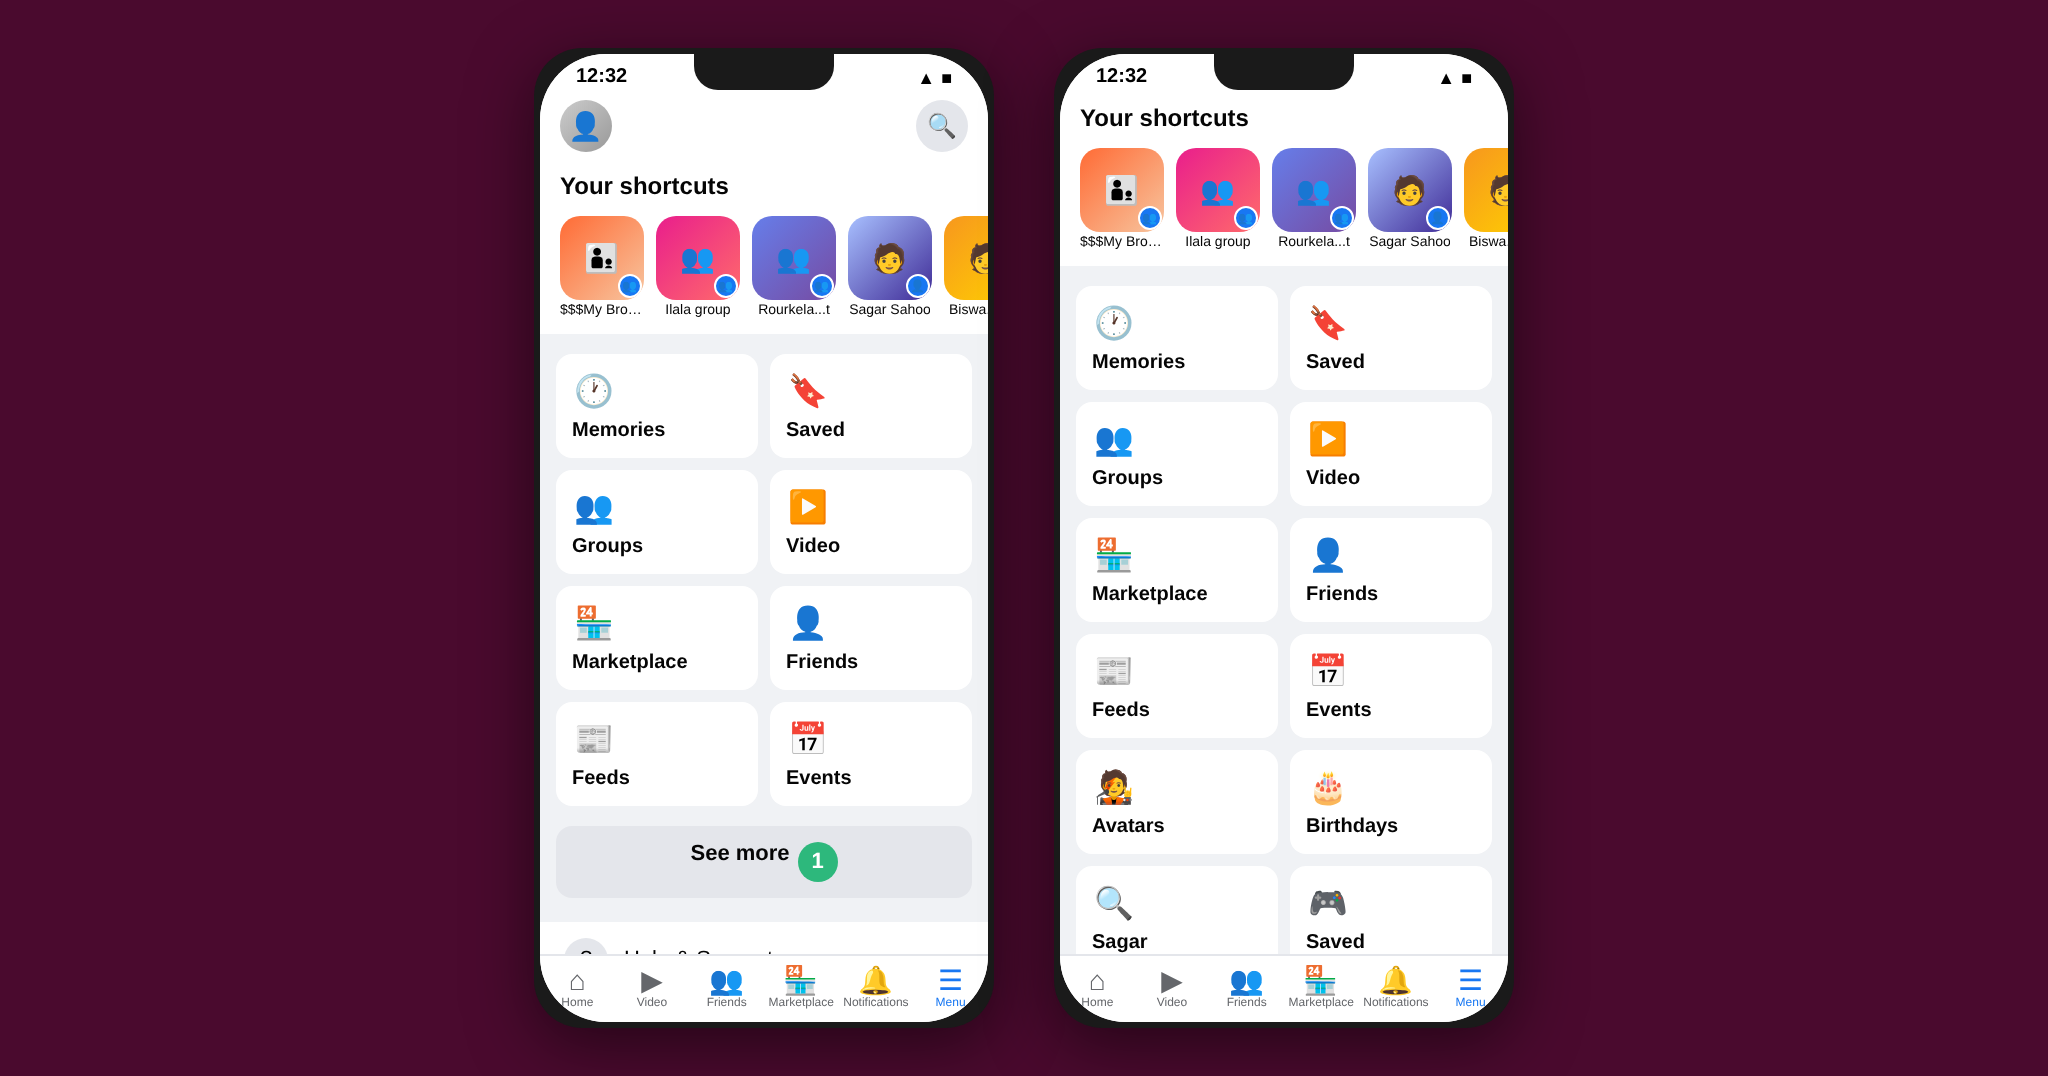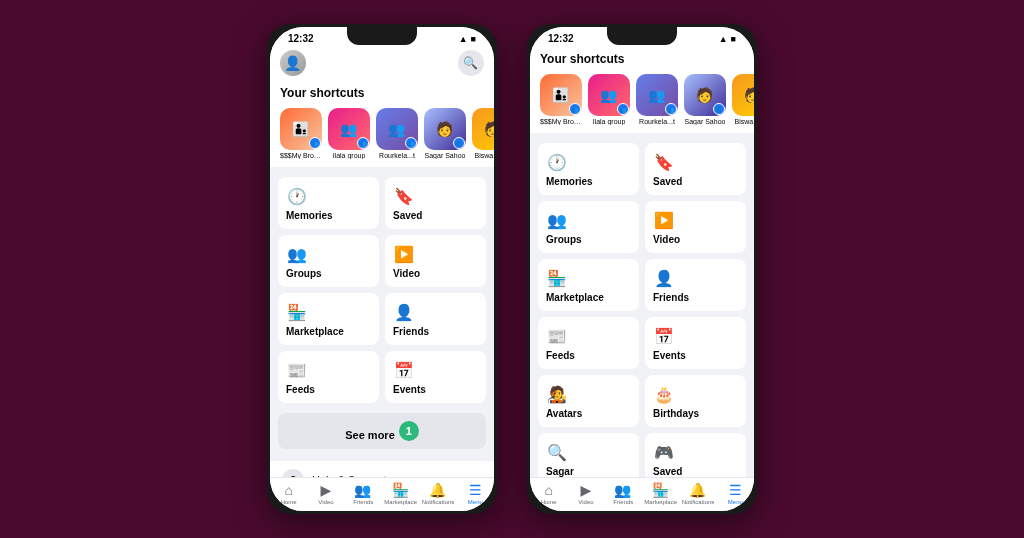--- a/index.html
+++ b/index.html
@@ -201,21 +201,21 @@
     .see-more-btn {
       margin: 0 8px 6px;
       background: #e4e6eb;
       border-radius: 8px;
       padding: 8px;
       text-align: center;
       font-size: 11px;
       font-weight: 600;
       color: #050505;
       display: flex;
-      align-items: flex-end;
+      align-items: flex-start;
       justify-content: center;
       gap: 4px;
     }
 
     .circle-badge {
       width: 20px; height: 20px;
       background: #2db87c;
       border-radius: 50%;
       color: white;
       font-size: 11px;

